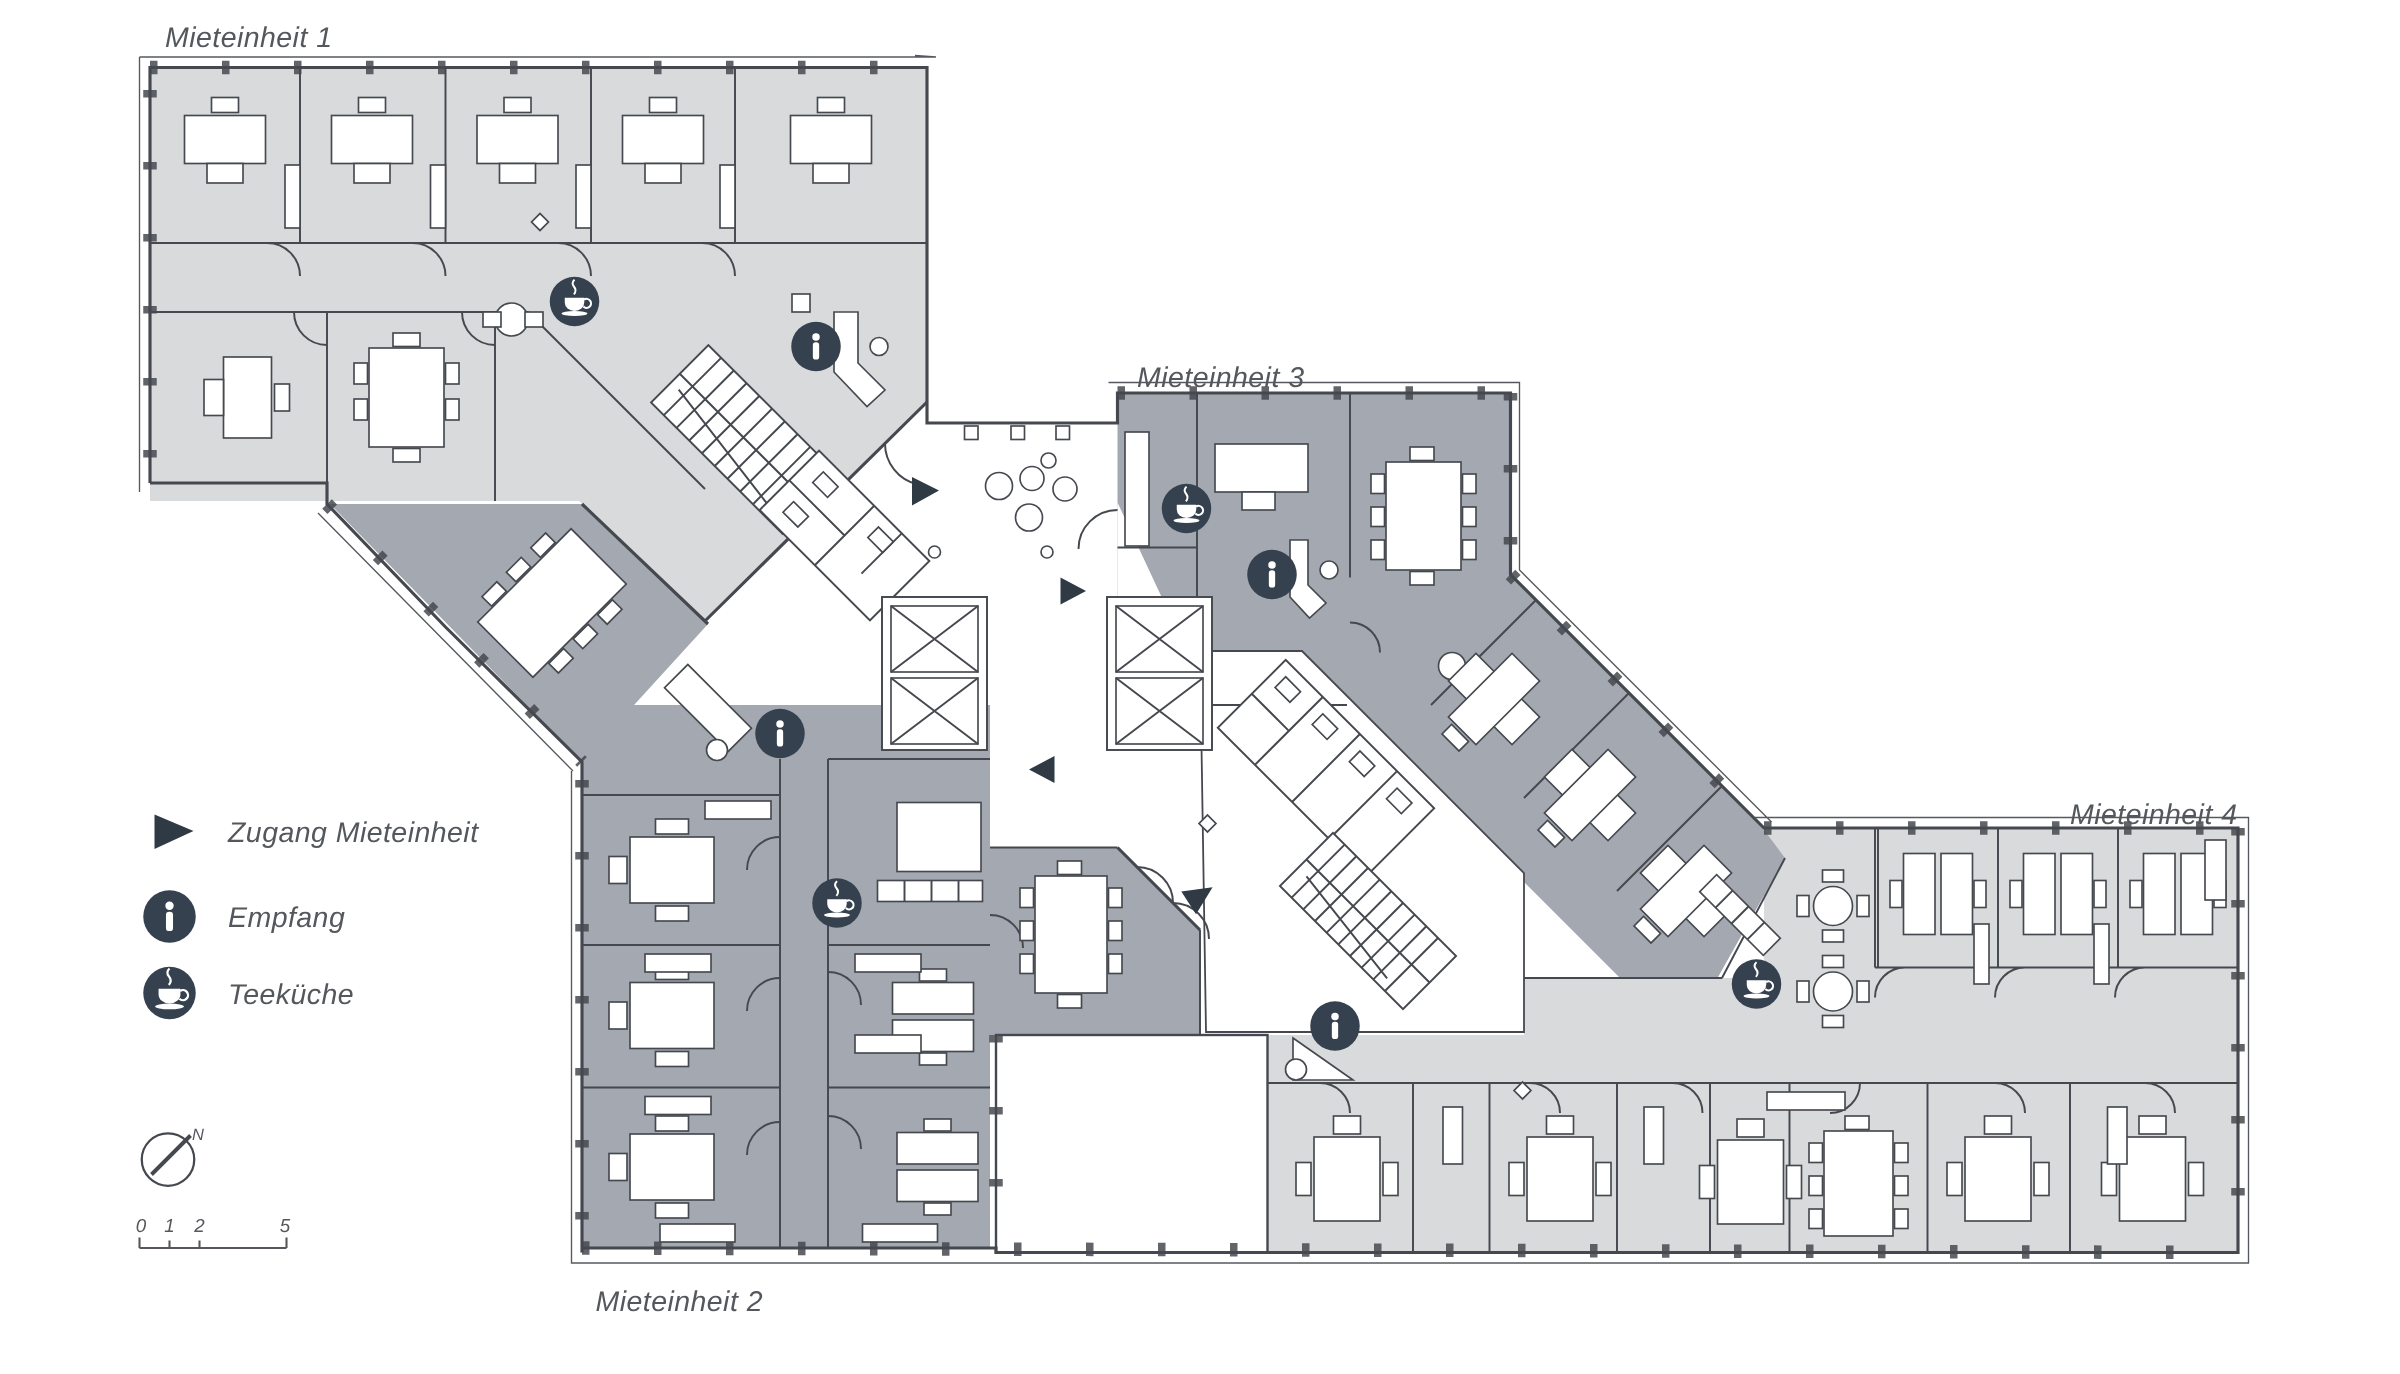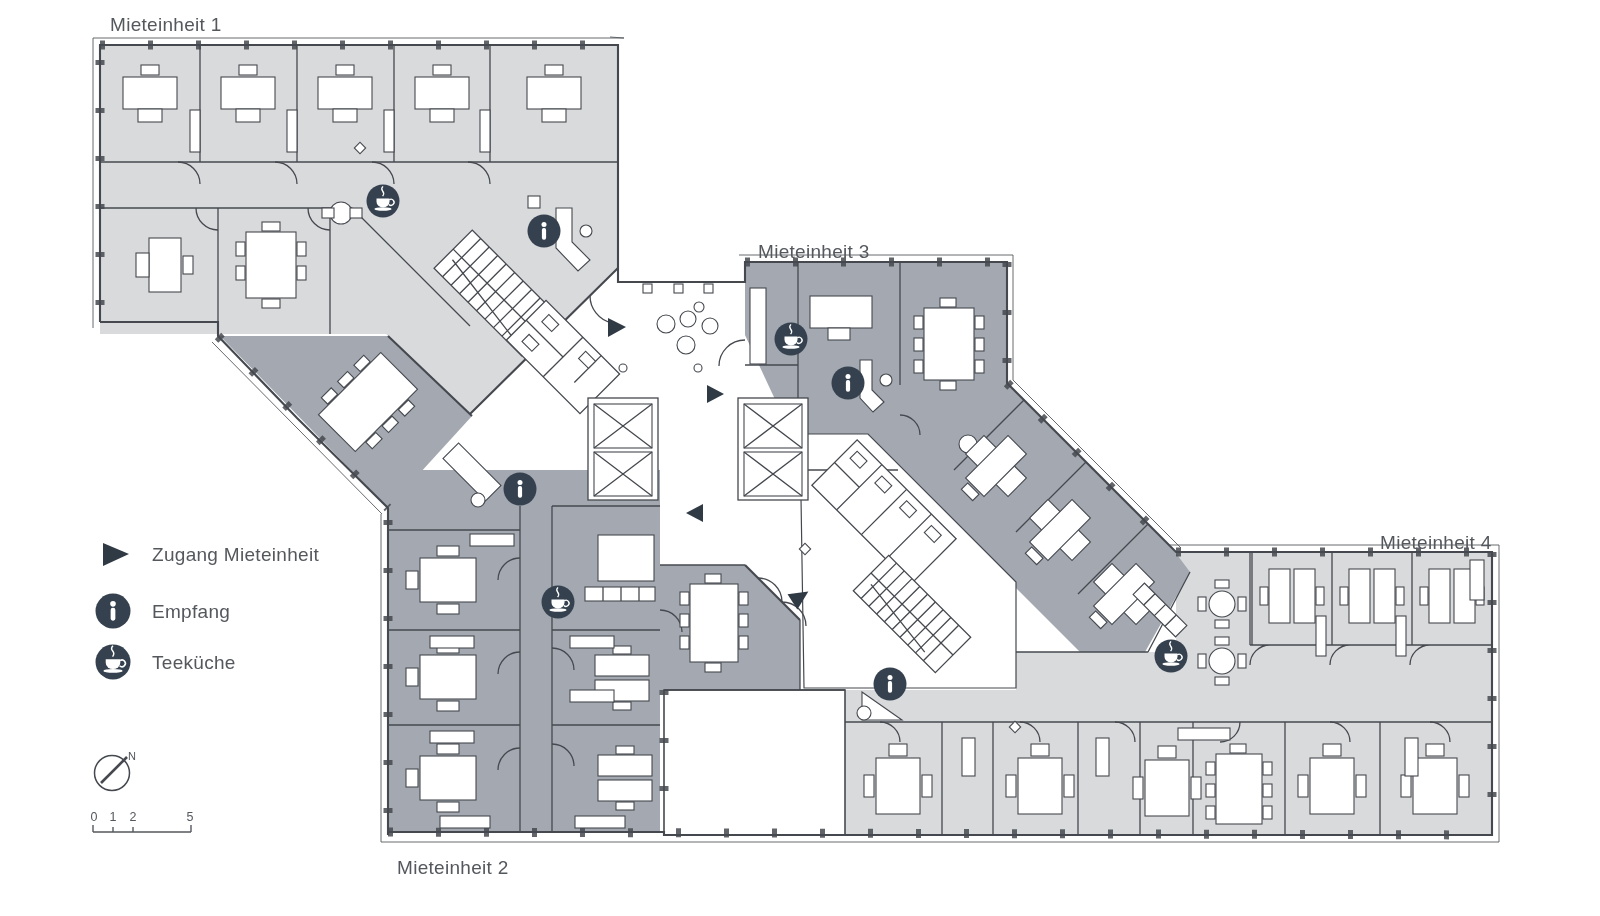--- a/index.html
+++ b/index.html
@@ -1,17 +1,17 @@
 <!DOCTYPE html>
 <html><head>
 <meta charset="utf-8">
 <style>
   html,body{margin:0;padding:0;background:#ffffff;}
   .stage{position:relative;width:1600px;height:916px;background:#ffffff;overflow:hidden;
-         font-family:"Liberation Sans",sans-serif;}
+         font-family:"Liberation Sans",sans-serif;font-style:italic;}
   svg text{font-family:"Liberation Sans",sans-serif;}
   .lbl{font-size:19px;fill:#54585d;letter-spacing:.3px;}
   .small{font-size:12.5px;fill:#54585d;}
   .tiny{font-size:11px;fill:#54585d;}
   .w{stroke:#45494f;stroke-width:1.3;fill:none;}
   .w2{stroke:#45494f;stroke-width:2.1;fill:none;}
   .fac{stroke:#55595f;stroke-width:.9;fill:none;}
   .mul{stroke:#45494f;stroke-width:9;stroke-dasharray:5 43;fill:none;opacity:.85;}
   .f{fill:#ffffff;stroke:#45494f;stroke-width:1.1;}
   .fl{fill:#ffffff;stroke:#45494f;stroke-width:1.3;}

